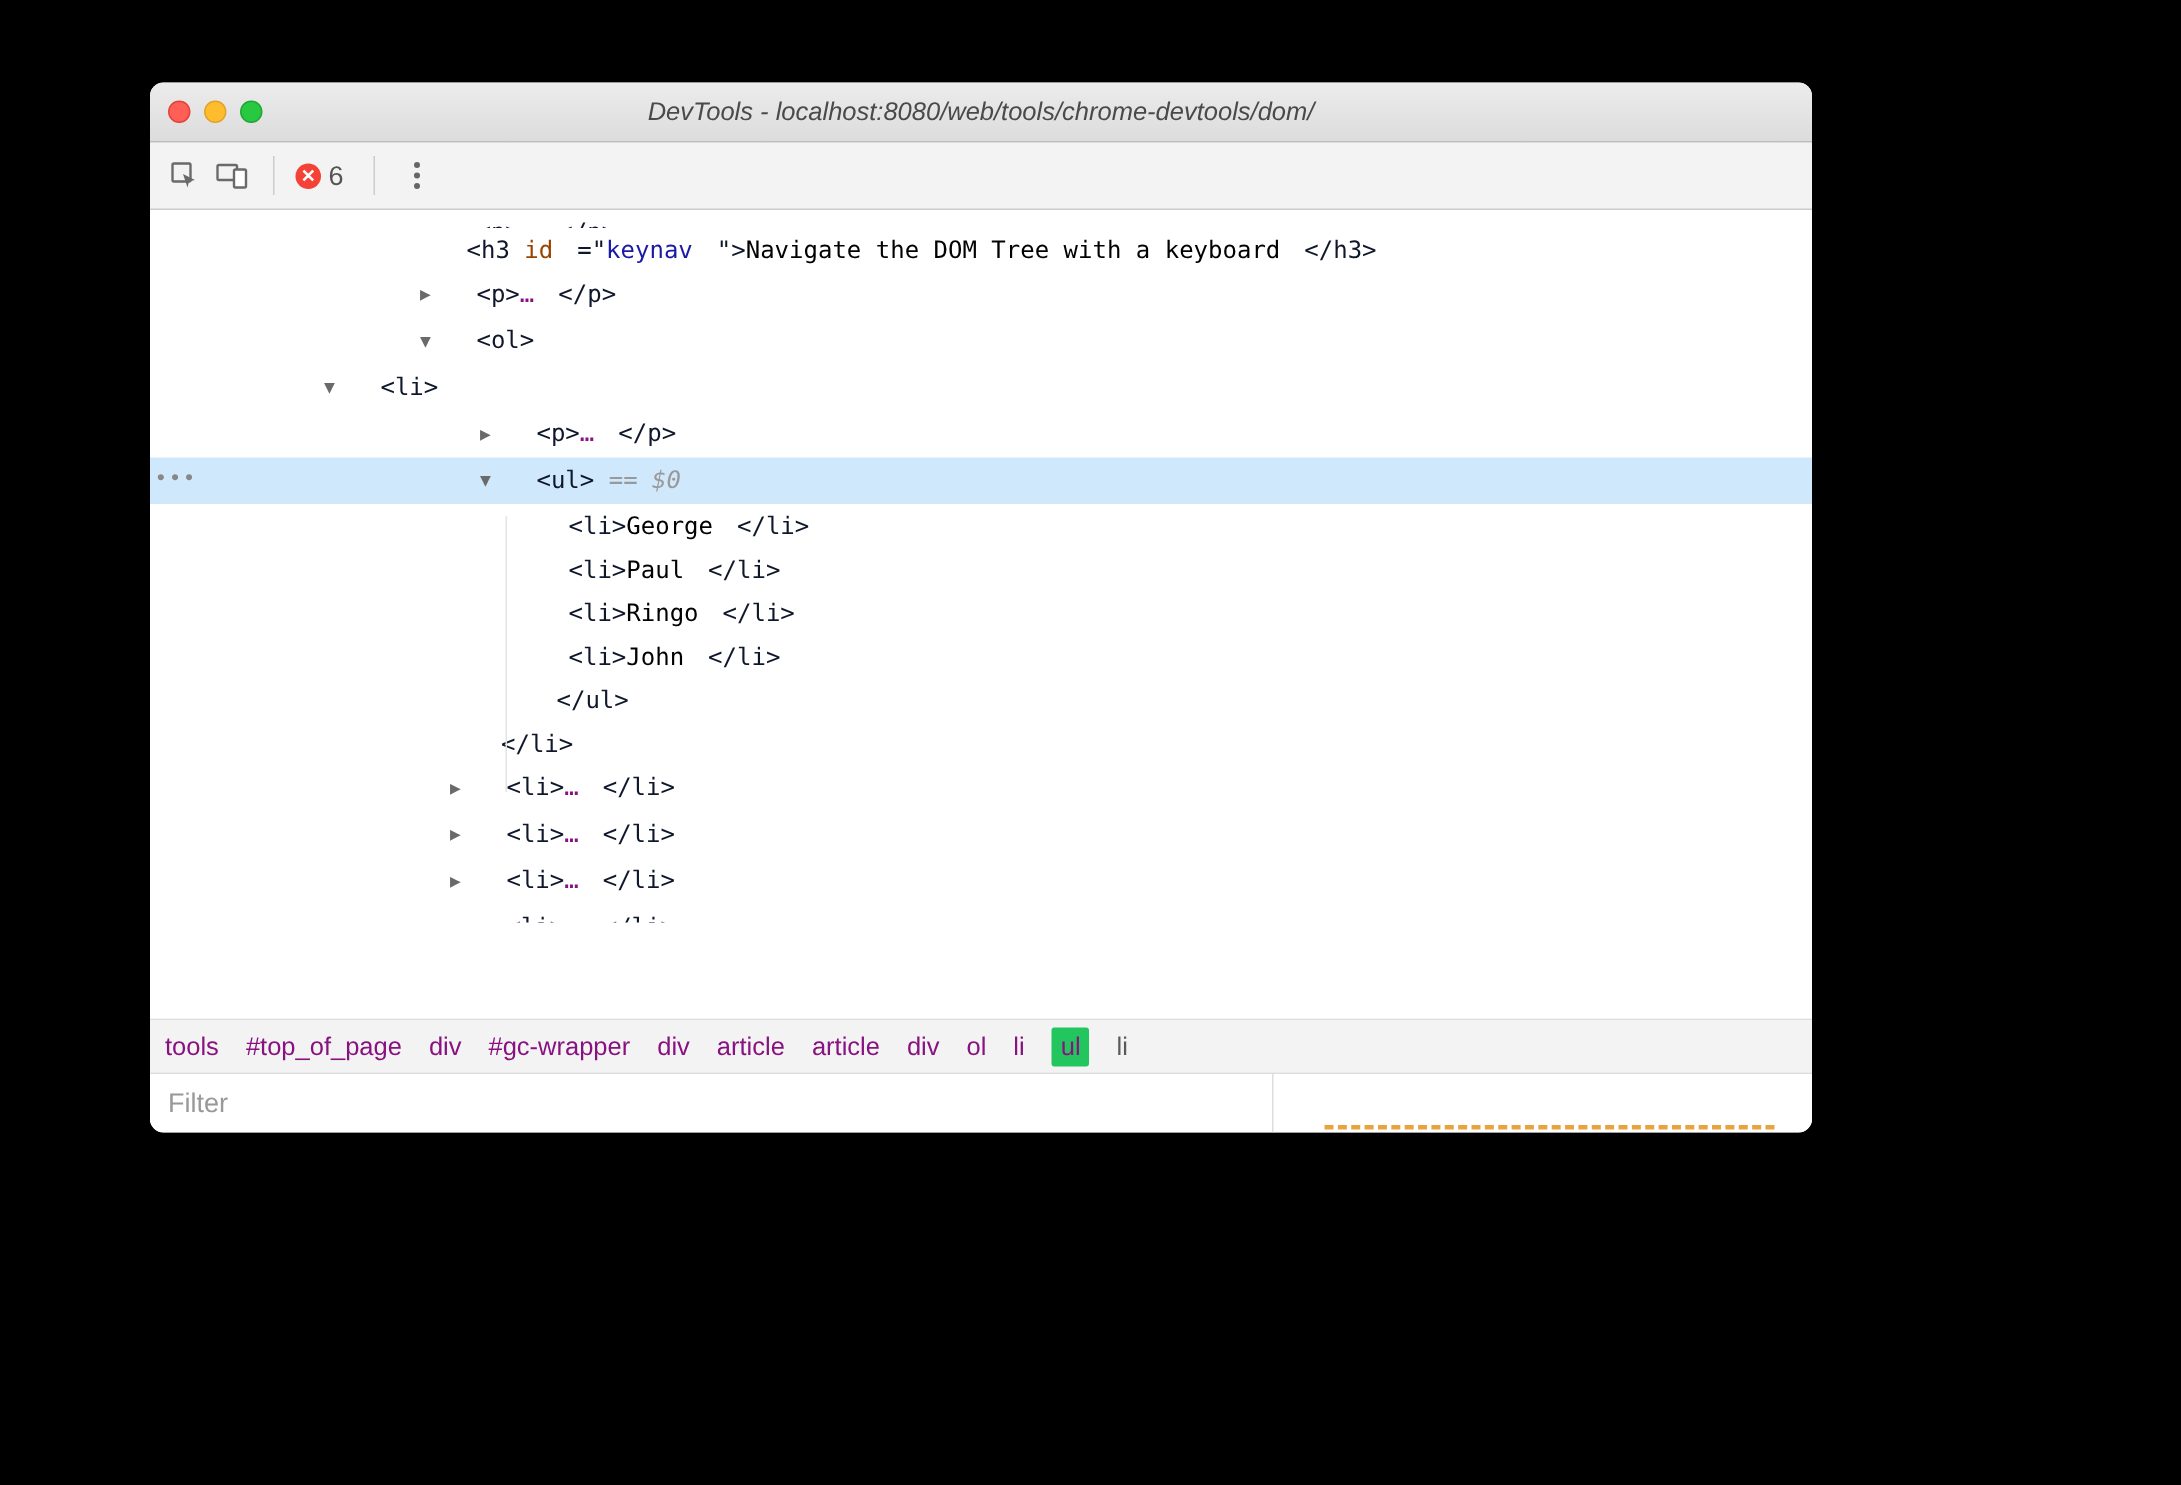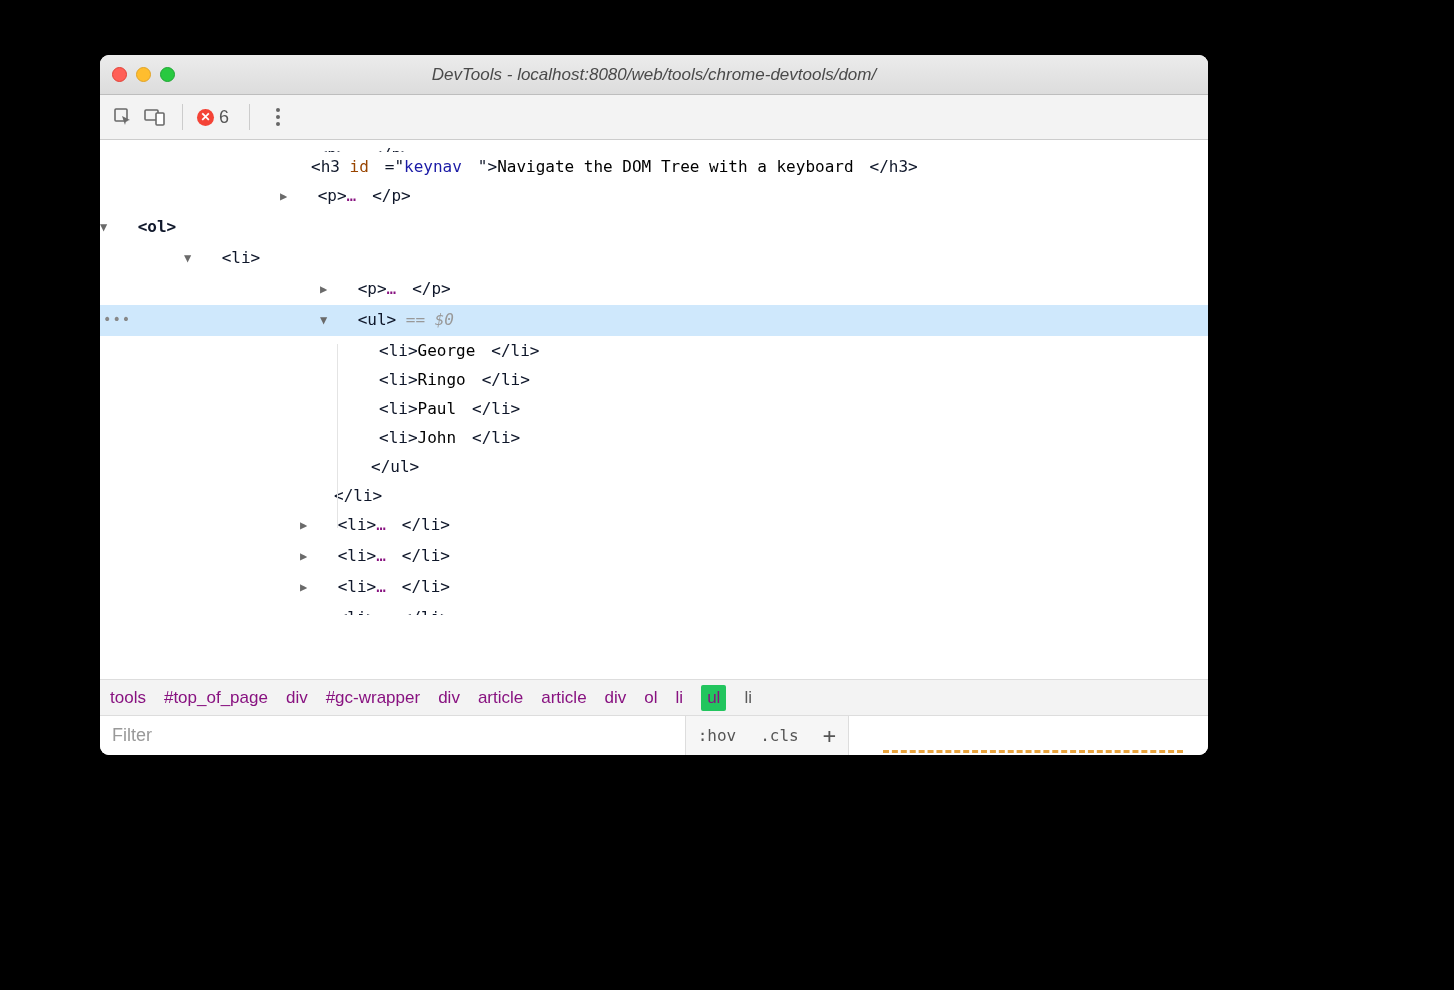--- a/index.html
+++ b/index.html
@@ -196,31 +196,31 @@
   </div>
 
   <div class="dom">
     <div class="dom-inner">
       <div class="row cut" style="padding-left:180px;"><span class="arrow">▶</span> <span class="tag">&lt;p&gt;</span><span class="ellip">…</span><span class="tag">&lt;/p&gt;</span></div>
 
       <div class="row" style="padding-left:195px;"><span class="tag">&lt;h3 </span><span class="attr-name">id</span><span class="tag">="</span><span class="attr-val">keynav</span><span class="tag">"&gt;</span><span class="text">Navigate the DOM Tree with a keyboard</span><span class="tag">&lt;/h3&gt;</span></div>
 
       <div class="row" style="padding-left:180px;"><span class="arrow">▶</span> <span class="tag"><span>&lt;p&gt;</span></span><span class="ellip">…</span><span class="tag">&lt;/p&gt;</span></div>
 
-      <div class="row" style="font-weight:bold;"><span class="arrow">▼</span> <span class="tag">&lt;ol&gt;</span></div>
-
-      <div class="row" style="padding-left:84px;"><span class="arrow">▼</span> <span class="tag">&lt;li&gt;</span></div>
+      <div class="row" style="padding-left:180px;"><span class="arrow">▼</span> <span class="tag">&lt;ol&gt;</span></div>
+
+      <div class="row" style="padding-left:116px;"><span class="arrow">▼</span> <span class="tag">&lt;li&gt;</span></div>
 
       <div class="row" style="padding-left:220px;"><span class="arrow">▶</span> <span class="tag">&lt;p&gt;</span><span class="ellip">…</span><span class="tag">&lt;/p&gt;</span></div>
 
       <div class="row sel-row" style="padding-left:0;"><span class="gutter-dots">•••</span><span style="display:inline-block;width:220px;"></span><span class="arrow">▼</span> <span class="tag">&lt;ul&gt;</span><span class="eq0"> == $0</span></div>
 
       <div class="row" style="padding-left:263px;"><span class="tag">&lt;li&gt;</span><span class="text">George</span><span class="tag">&lt;/li&gt;</span></div>
+      <div class="row" style="padding-left:263px;"><span class="tag">&lt;li&gt;</span><span class="text">Paul</span><span class="tag">&lt;/li&gt;</span></div>
       <div class="row" style="padding-left:263px;"><span class="tag">&lt;li&gt;</span><span class="text">Ringo</span><span class="tag">&lt;/li&gt;</span></div>
-      <div class="row" style="padding-left:263px;"><span class="tag">&lt;li&gt;</span><span class="text">Paul</span><span class="tag">&lt;/li&gt;</span></div>
       <div class="row" style="padding-left:263px;"><span class="tag">&lt;li&gt;</span><span class="text">John</span><span class="tag">&lt;/li&gt;</span></div>
 
       <div class="row" style="padding-left:255px;"><span class="tag">&lt;/ul&gt;</span></div>
 
       <div class="row" style="padding-left:218px;"><span class="tag">&lt;/li&gt;</span></div>
 
       <div class="row" style="padding-left:200px;"><span class="arrow">▶</span> <span class="tag">&lt;li&gt;</span><span class="ellip">…</span><span class="tag">&lt;/li&gt;</span></div>
       <div class="row" style="padding-left:200px;"><span class="arrow">▶</span> <span class="tag">&lt;li&gt;</span><span class="ellip">…</span><span class="tag">&lt;/li&gt;</span></div>
       <div class="row" style="padding-left:200px;"><span class="arrow">▶</span> <span class="tag">&lt;li&gt;</span><span class="ellip">…</span><span class="tag">&lt;/li&gt;</span></div>
       <div class="row cut" style="padding-left:200px;"><span class="arrow">▶</span> <span class="tag">&lt;li&gt;</span><span class="ellip">…</span><span class="tag">&lt;/li&gt;</span></div>
@@ -239,23 +239,18 @@
     <span class="crumb">div</span>
     <span class="crumb">ol</span>
     <span class="crumb">li</span>
     <span class="crumb sel">ul</span>
     <span class="crumb last">li</span>
   </div>
 
 
   <div class="filterbar">
     <input class="filter-input" placeholder="Filter" style="">
-    <div class="filter-right">
-      <div class="fbtn">:hov</div>
-      <div class="fbtn">.cls</div>
-      <div class="fbtn" style="font-size:22px;">+</div>
-    </div>
     <div class="side-box">
       <div class="dashed"></div>
     </div>
   </div>
 
 </div>
 
 </body></html>

